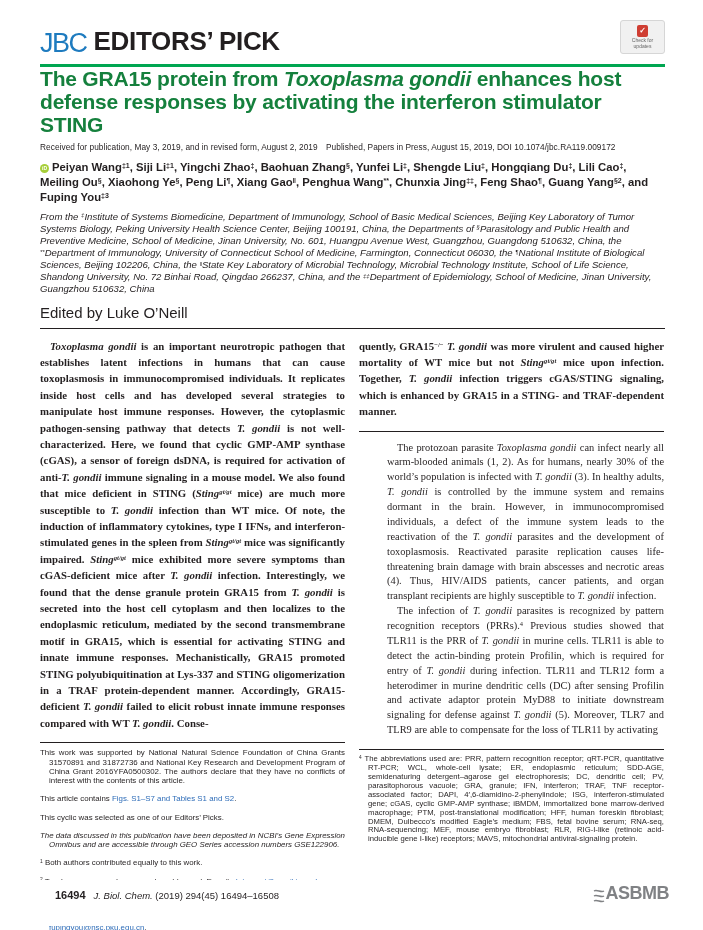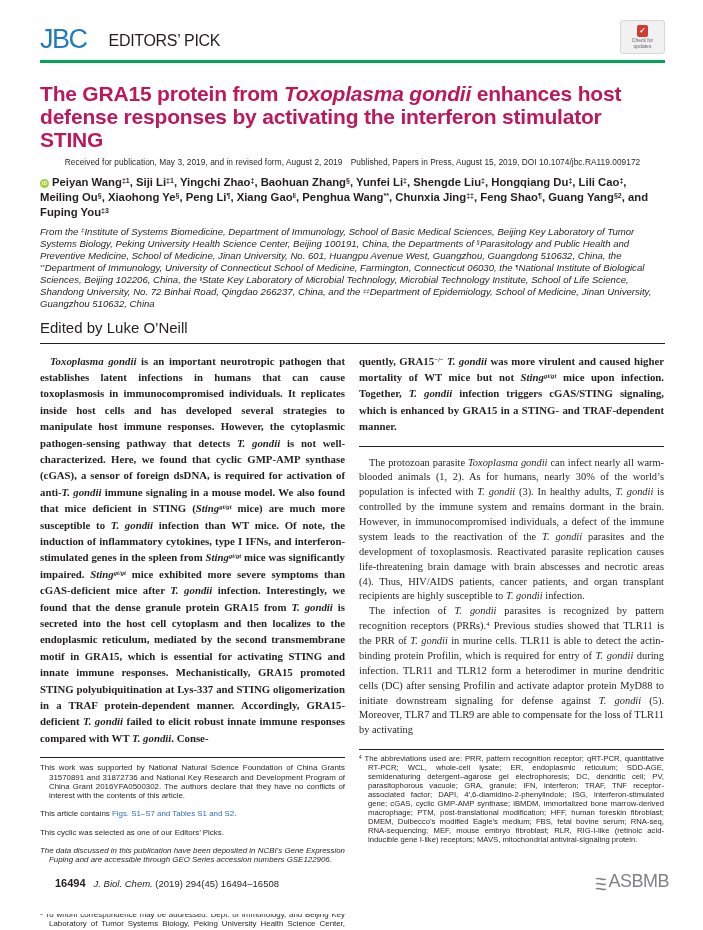--- a/index.html
+++ b/index.html
@@ -6,60 +6,60 @@
   html,body { background:#ffffff; }
   body {
     width:703px; height:930px; position:relative; overflow:hidden;
     font-family:"Liberation Sans", sans-serif; color:#231f20;
   }
   .page { position:absolute; inset:0; padding:26px 38px 0 40px; }
 
   
   .masthead { position:relative; border-bottom:3px solid var(--green-line,#00a651); padding-bottom:7px; }
   .jbc { color:var(--jbc-blue,#1e7bbf); font-size:27px; font-weight:normal; letter-spacing:-1.5px; line-height:1; vertical-align:baseline; }
-  .banner { font-size:16px; font-weight:normal; letter-spacing:-0.3px; margin-left:22px; vertical-align:2px; }
+  .banner { font-size:26px; font-weight:bold; letter-spacing:-0.3px; margin-left:7px; vertical-align:2px; }
   .crossmark { position:absolute; right:0; top:-6px; width:45px; height:34px; background:#f1f1f1; border:1px solid #d6d6d6; border-radius:3px;
     display:flex; flex-direction:column; align-items:center; justify-content:center; cursor:pointer; }
   .crossmark-icon { width:11px; height:12px; background:var(--crossmark-red,#cf3d32); border-radius:2px; color:#fff; font-size:8px; line-height:12px; text-align:center; font-weight:bold; }
   .crossmark-text { font-size:5px; color:#666; line-height:1.15; text-align:center; margin-top:1px; }
 
   
-  h1.title { margin-top:19px; font-size:21px; font-weight:bold; line-height:1.1; letter-spacing:-0.2px; color:#be185d; }
-  .received { margin-top:6px; font-size:8.3px; letter-spacing:0.05px;text-align:center; }
+  h1.title { font-size:21px; font-weight:bold; line-height:1.1; letter-spacing:-0.2px; color:#15803d; }
+  .received { margin-top:6px; font-size:8.3px; letter-spacing:0.05px; }
   .authors { margin-top:8px; font-size:11.3px; font-weight:bold; line-height:1.32; }
   .orcid { display:inline-block; width:9px; height:9px; border-radius:50%; background:var(--orcid-green,#a6ce39);
     color:#fff; font-size:5px; font-weight:bold; text-align:center; line-height:9px; margin-right:3px; vertical-align:1px; cursor:pointer; }
   .affiliations { margin-top:6px; font-size:9.6px; font-style:italic; line-height:1.26; }
   .edited { margin-top:8px; font-size:15px; }
   .full-rule { margin-top:7px; border-top:1.4px solid #231f20; }
 
   
   .columns { display:flex; gap:14px; margin-top:9px; }
   .col { width:305px; }
 
   .abstract { font-family:"Liberation Serif", serif; font-weight:bold; font-size:10.8px; line-height:1.52; text-align:justify; }
   .abstract.first { text-indent:10px; }
-  .body-para { font-family:"Liberation Serif", serif; font-size:10.4px; line-height:1.43; text-align:justify; text-indent:10px; }
+  .body-para { font-family:"Liberation Serif", serif; font-size:10.4px; line-height:1.43; text-align:justify; text-indent:10px;margin-left:28px; }
   .divider { border-top:1px solid #231f20; margin:11px 0 9px 0; }
   .fn-rule { border-top:1px solid #231f20; margin-top:11px; }
 
   .footnotes { margin-top:5px; }
   .fn { font-size:7.9px; line-height:1.17; text-align:justify; padding-left:9px; text-indent:-9px; }
   .fn + .fn { margin-top:9px; }
   .fn-abbrev { margin-top:5px; font-size:7.7px; line-height:1.16; text-align:justify; padding-left:9px; text-indent:-9px; }
   .lnk { color:var(--link-blue,#2f6db8); cursor:pointer; }
 
   sup { font-size:0.62em; line-height:0; position:relative; vertical-align:baseline; top:-0.45em; }
 
   
-  .footer-band { position:absolute; left:0; right:0; bottom:16px; height:46px; background:#fff; }
+  .footer-band { position:absolute; left:0; right:0; bottom:4px; height:46px; background:#fff; }
   .cite { position:absolute; left:55px; top:9px; font-size:9.5px; }
   .pageno { font-weight:bold; font-size:11px; margin-right:8px; }
   .copyright { position:absolute; left:10px; bottom:6px; font-size:7.3px; }
-  .asbmb { position:absolute; right:34px; top:3px; color:var(--asbmb-gray,#808285); font-weight:normal; font-size:18px; letter-spacing:-0.5px; display:flex; align-items:flex-end; }
+  .asbmb { position:absolute; right:34px; top:3px; color:var(--asbmb-gray,#808285); font-weight:bold; font-size:18px; letter-spacing:-0.5px; display:flex; align-items:flex-end; }
   .asbmb svg { margin-right:1px; }
 </style>
 </head>
 <body>
 
 <div class="page">
 
   <header class="masthead">
     <span class="jbc">JBC</span><span class="banner">EDITORS’ PICK</span>
     <div class="crossmark">
@@ -87,21 +87,21 @@
 
   <section class="columns">
 
     <div class="col">
       <p class="abstract first"><i>Toxoplasma gondii</i> is an important neurotropic pathogen that establishes latent infections in humans that can cause toxoplasmosis in immunocompromised individuals. It replicates inside host cells and has developed several strategies to manipulate host immune responses. However, the cytoplasmic pathogen-sensing pathway that detects <i>T. gondii</i> is not well-characterized. Here, we found that cyclic GMP-AMP synthase (cGAS), a sensor of foreign dsDNA, is required for activation of anti-<i>T. gondii</i> immune signaling in a mouse model. We also found that mice deficient in STING (<i>Sting</i><i><sup>gt/gt</sup></i> mice) are much more susceptible to <i>T. gondii</i> infection than WT mice. Of note, the induction of inflammatory cytokines, type I IFNs, and interferon-stimulated genes in the spleen from <i>Sting</i><i><sup>gt/gt</sup></i> mice was significantly impaired. <i>Sting</i><i><sup>gt/gt</sup></i> mice exhibited more severe symptoms than cGAS-deficient mice after <i>T. gondii</i> infection. Interestingly, we found that the dense granule protein GRA15 from <i>T. gondii</i> is secreted into the host cell cytoplasm and then localizes to the endoplasmic reticulum, mediated by the second transmembrane motif in GRA15, which is essential for activating STING and innate immune responses. Mechanistically, GRA15 promoted STING polyubiquitination at Lys-337 and STING oligomerization in a TRAF protein-dependent manner. Accordingly, GRA15-deficient <i>T. gondii</i> failed to elicit robust innate immune responses compared with WT <i>T. gondii</i>. Conse-</p>
       <div class="fn-rule"></div>
       <div class="footnotes">
         <div class="fn">This work was supported by National Natural Science Foundation of China Grants 31570891 and 31872736 and National Key Research and Development Program of China Grant 2016YFA0500302. The authors declare that they have no conflicts of interest with the contents of this article.</div>
         <div class="fn">This article contains <span class="lnk">Figs. S1–S7 and Tables S1 and S2</span>.</div>
         <div class="fn">This cyclic was selected as one of our Editors’ Picks.</div>
-        <div class="fn"><i>The data discussed in this publication have been deposited in NCBI’s Gene Expression Fuping and are accessible through GEO Series accession numbers GSE122906.</i></div>
+        <div class="fn"><i>The data discussed in this publication have been deposited in NCBI’s Gene Expression Omnibus and are accessible through GEO Series accession numbers GSE122906.</i></div>
         <div class="fn"><sup>1</sup> Both authors contributed equally to this work.</div>
         <div class="fn"><sup>2</sup> To whom correspondence may be addressed. E-mail: <span class="lnk">detergent@email.jnu.edu.cn</span>.</div>
         <div class="fn"><sup>3</sup> To whom correspondence may be addressed: Dept. of Immunology, and Beijing Key Laboratory of Tumor Systems Biology, Peking University Health Science Center, Beijing, China. Tel.: 8610-82805342; Fax: 8610-82805340; E-mail: <span class="lnk">fupingyou@hsc.pku.edu.cn</span>.</div>
       </div>
     </div>
 
     <div class="col">
       <p class="abstract">quently, GRA15<sup>−/−</sup> <i>T. gondii</i> was more virulent and caused higher mortality of WT mice but not <i>Sting</i><i><sup>gt/gt</sup></i> mice upon infection. Together, <i>T. gondii</i> infection triggers cGAS/STING signaling, which is enhanced by GRA15 in a STING- and TRAF-dependent manner.</p>
       <div class="divider"></div>
       <p class="body-para">The protozoan parasite <i>Toxoplasma gondii</i> can infect nearly all warm-blooded animals (1, 2). As for humans, nearly 30% of the world’s population is infected with <i>T. gondii</i> (3). In healthy adults, <i>T. gondii</i> is controlled by the immune system and remains dormant in the brain. However, in immunocompromised individuals, a defect of the immune system leads to the reactivation of the <i>T. gondii</i> parasites and the development of toxoplasmosis. Reactivated parasite replication causes life-threatening brain damage with brain abscesses and necrotic areas (4). Thus, HIV/AIDS patients, cancer patients, and organ transplant recipients are highly susceptible to <i>T. gondii</i> infection.</p>

